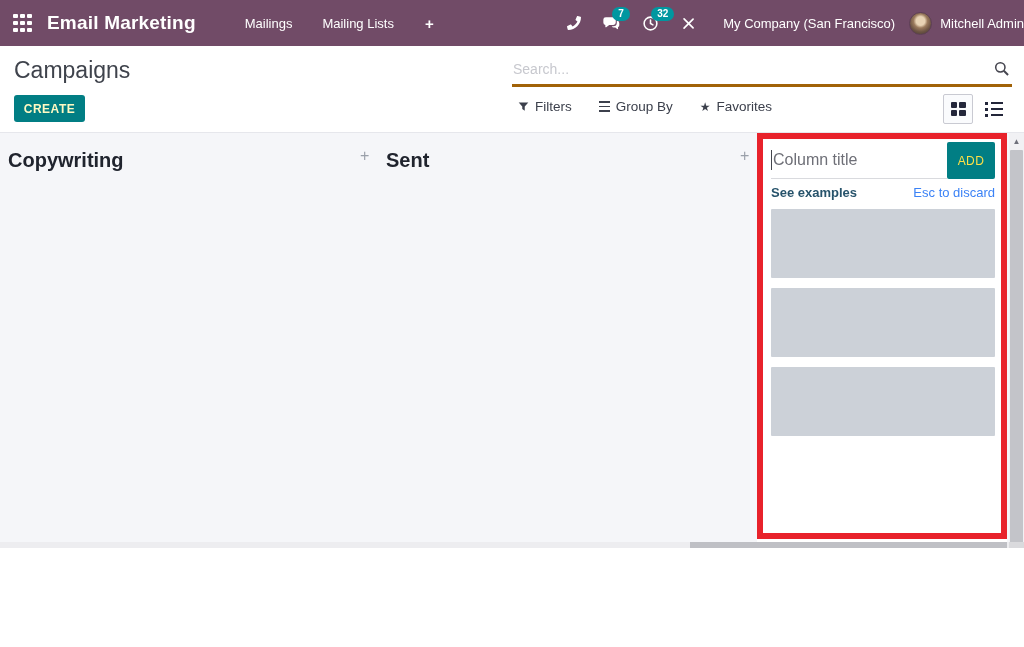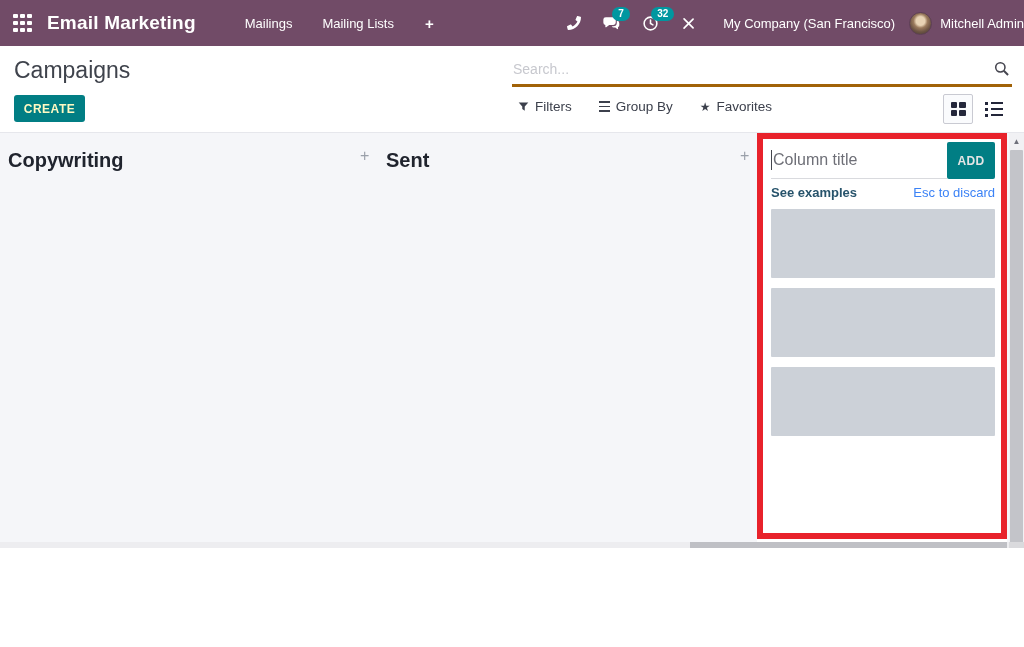--- a/index.html
+++ b/index.html
@@ -54,21 +54,21 @@
   .t-sent{left:386px;}
   .p-sent{left:740px;}
 
   
   .quick-col{position:absolute;left:757px;top:0;width:250px;height:508px;background:#fff;box-sizing:border-box;padding:9px 12px 0 14px;}
   .red-frame{position:absolute;left:757px;top:0;width:250px;height:406px;border:6px solid #e8222b;box-sizing:border-box;pointer-events:none;z-index:5;}
   .qc-input-row{display:flex;align-items:stretch;height:37px;}
   .qc-input{flex:1;border-bottom:1px solid #d9dade;display:flex;align-items:center;cursor:text;}
   .caret{width:1px;height:20px;background:#44464e;margin-right:1px;}
   .qc-placeholder{font-size:16px;color:#6e6f77;}
-  .add-btn{width:48px;height:37px;background:#017e84;color:#e5e5e5;border:none;border-radius:2px;font-size:12px;font-weight:bold;letter-spacing:.4px;cursor:pointer;font-family:"Liberation Sans",sans-serif;}
+  .add-btn{width:48px;height:37px;background:#017e84;color:#fde047;border:none;border-radius:2px;font-size:12px;font-weight:normal;letter-spacing:.4px;cursor:pointer;font-family:"Liberation Sans",sans-serif;}
   .qc-links{display:flex;justify-content:space-between;align-items:center;margin-top:6px;}
   .see-examples{font-size:13px;font-weight:bold;color:#27536b;cursor:pointer;}
   .esc-discard{font-size:13px;color:#3b82f6;}
   .ghost-list{margin-top:9px;}
   .ghost-card{height:69px;background:#ccd1d8;border-radius:1px;margin-bottom:10px;}
 
   
   .vscroll{position:absolute;right:0;top:133px;width:15px;height:508px;background:#f1f1f4;}
   .v-up{position:absolute;top:0;left:0;width:15px;height:17px;display:flex;align-items:center;justify-content:center;font-size:8px;color:#6e707b;cursor:pointer;background:#f1f1f4;}
   .v-thumb{position:absolute;top:17px;left:1px;width:13px;bottom:19px;background:#c3c4c9;border-radius:1px;cursor:grab;}

